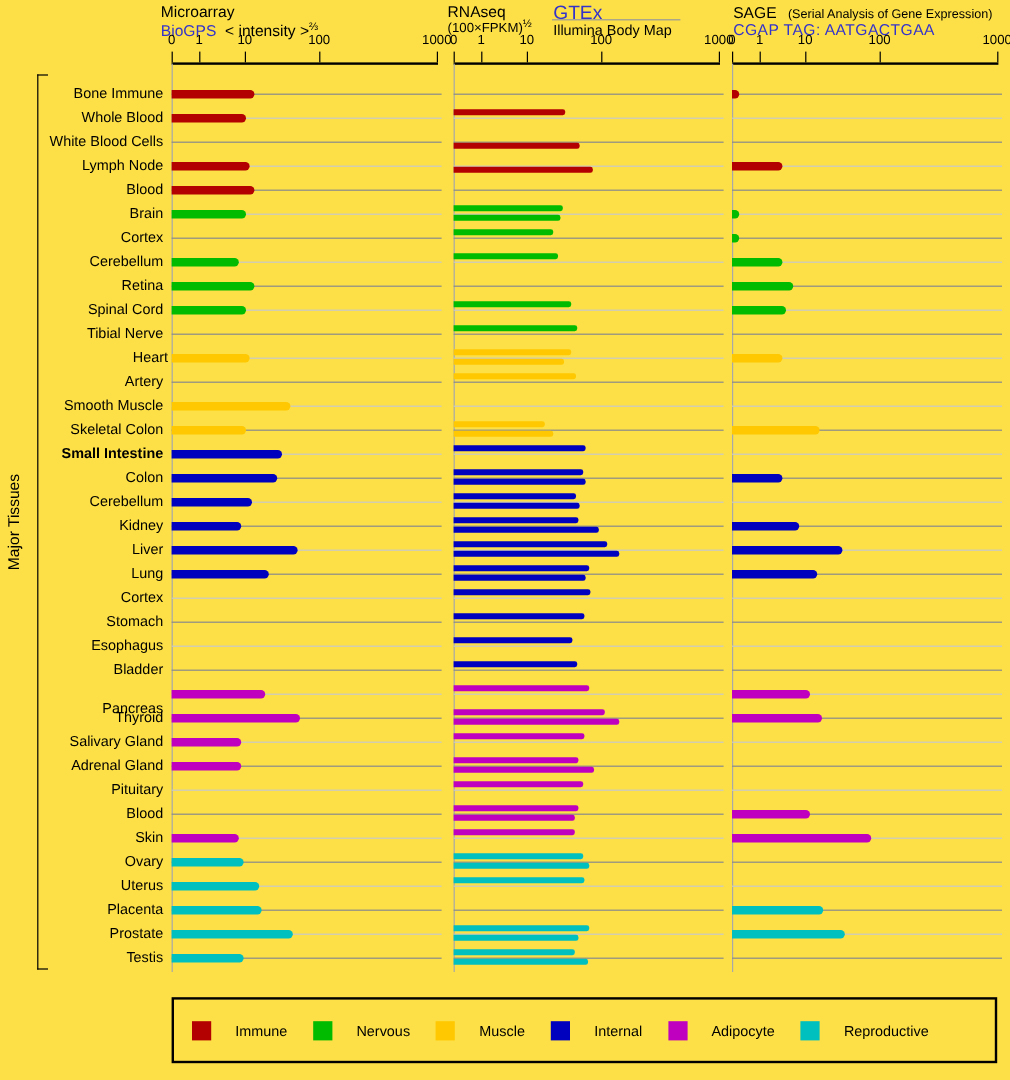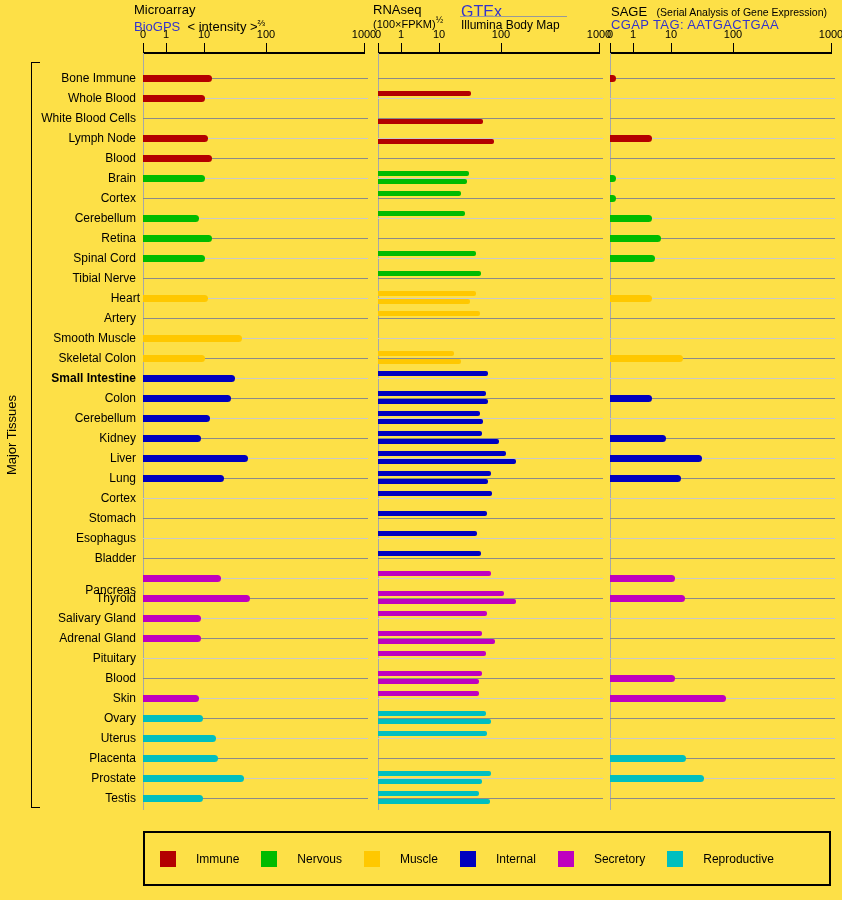--- a/index.html
+++ b/index.html
@@ -353,21 +353,21 @@
       <div class="legend-item">
         <div class="swatch" style="background: rgb(255, 200, 0);"></div>
         <div class="legend-label">Muscle</div>
       </div>
       <div class="legend-item">
         <div class="swatch" style="background: rgb(0, 0, 191);"></div>
         <div class="legend-label">Internal</div>
       </div>
       <div class="legend-item">
         <div class="swatch" style="background: rgb(191, 0, 191);"></div>
-        <div class="legend-label">Secretory</div>
+        <div class="legend-label">Adipocyte</div>
       </div>
       <div class="legend-item">
         <div class="swatch" style="background: rgb(0, 191, 191);"></div>
         <div class="legend-label">Reproductive</div>
       </div>
     </div>
 
 </div>
 
 </body></html>

